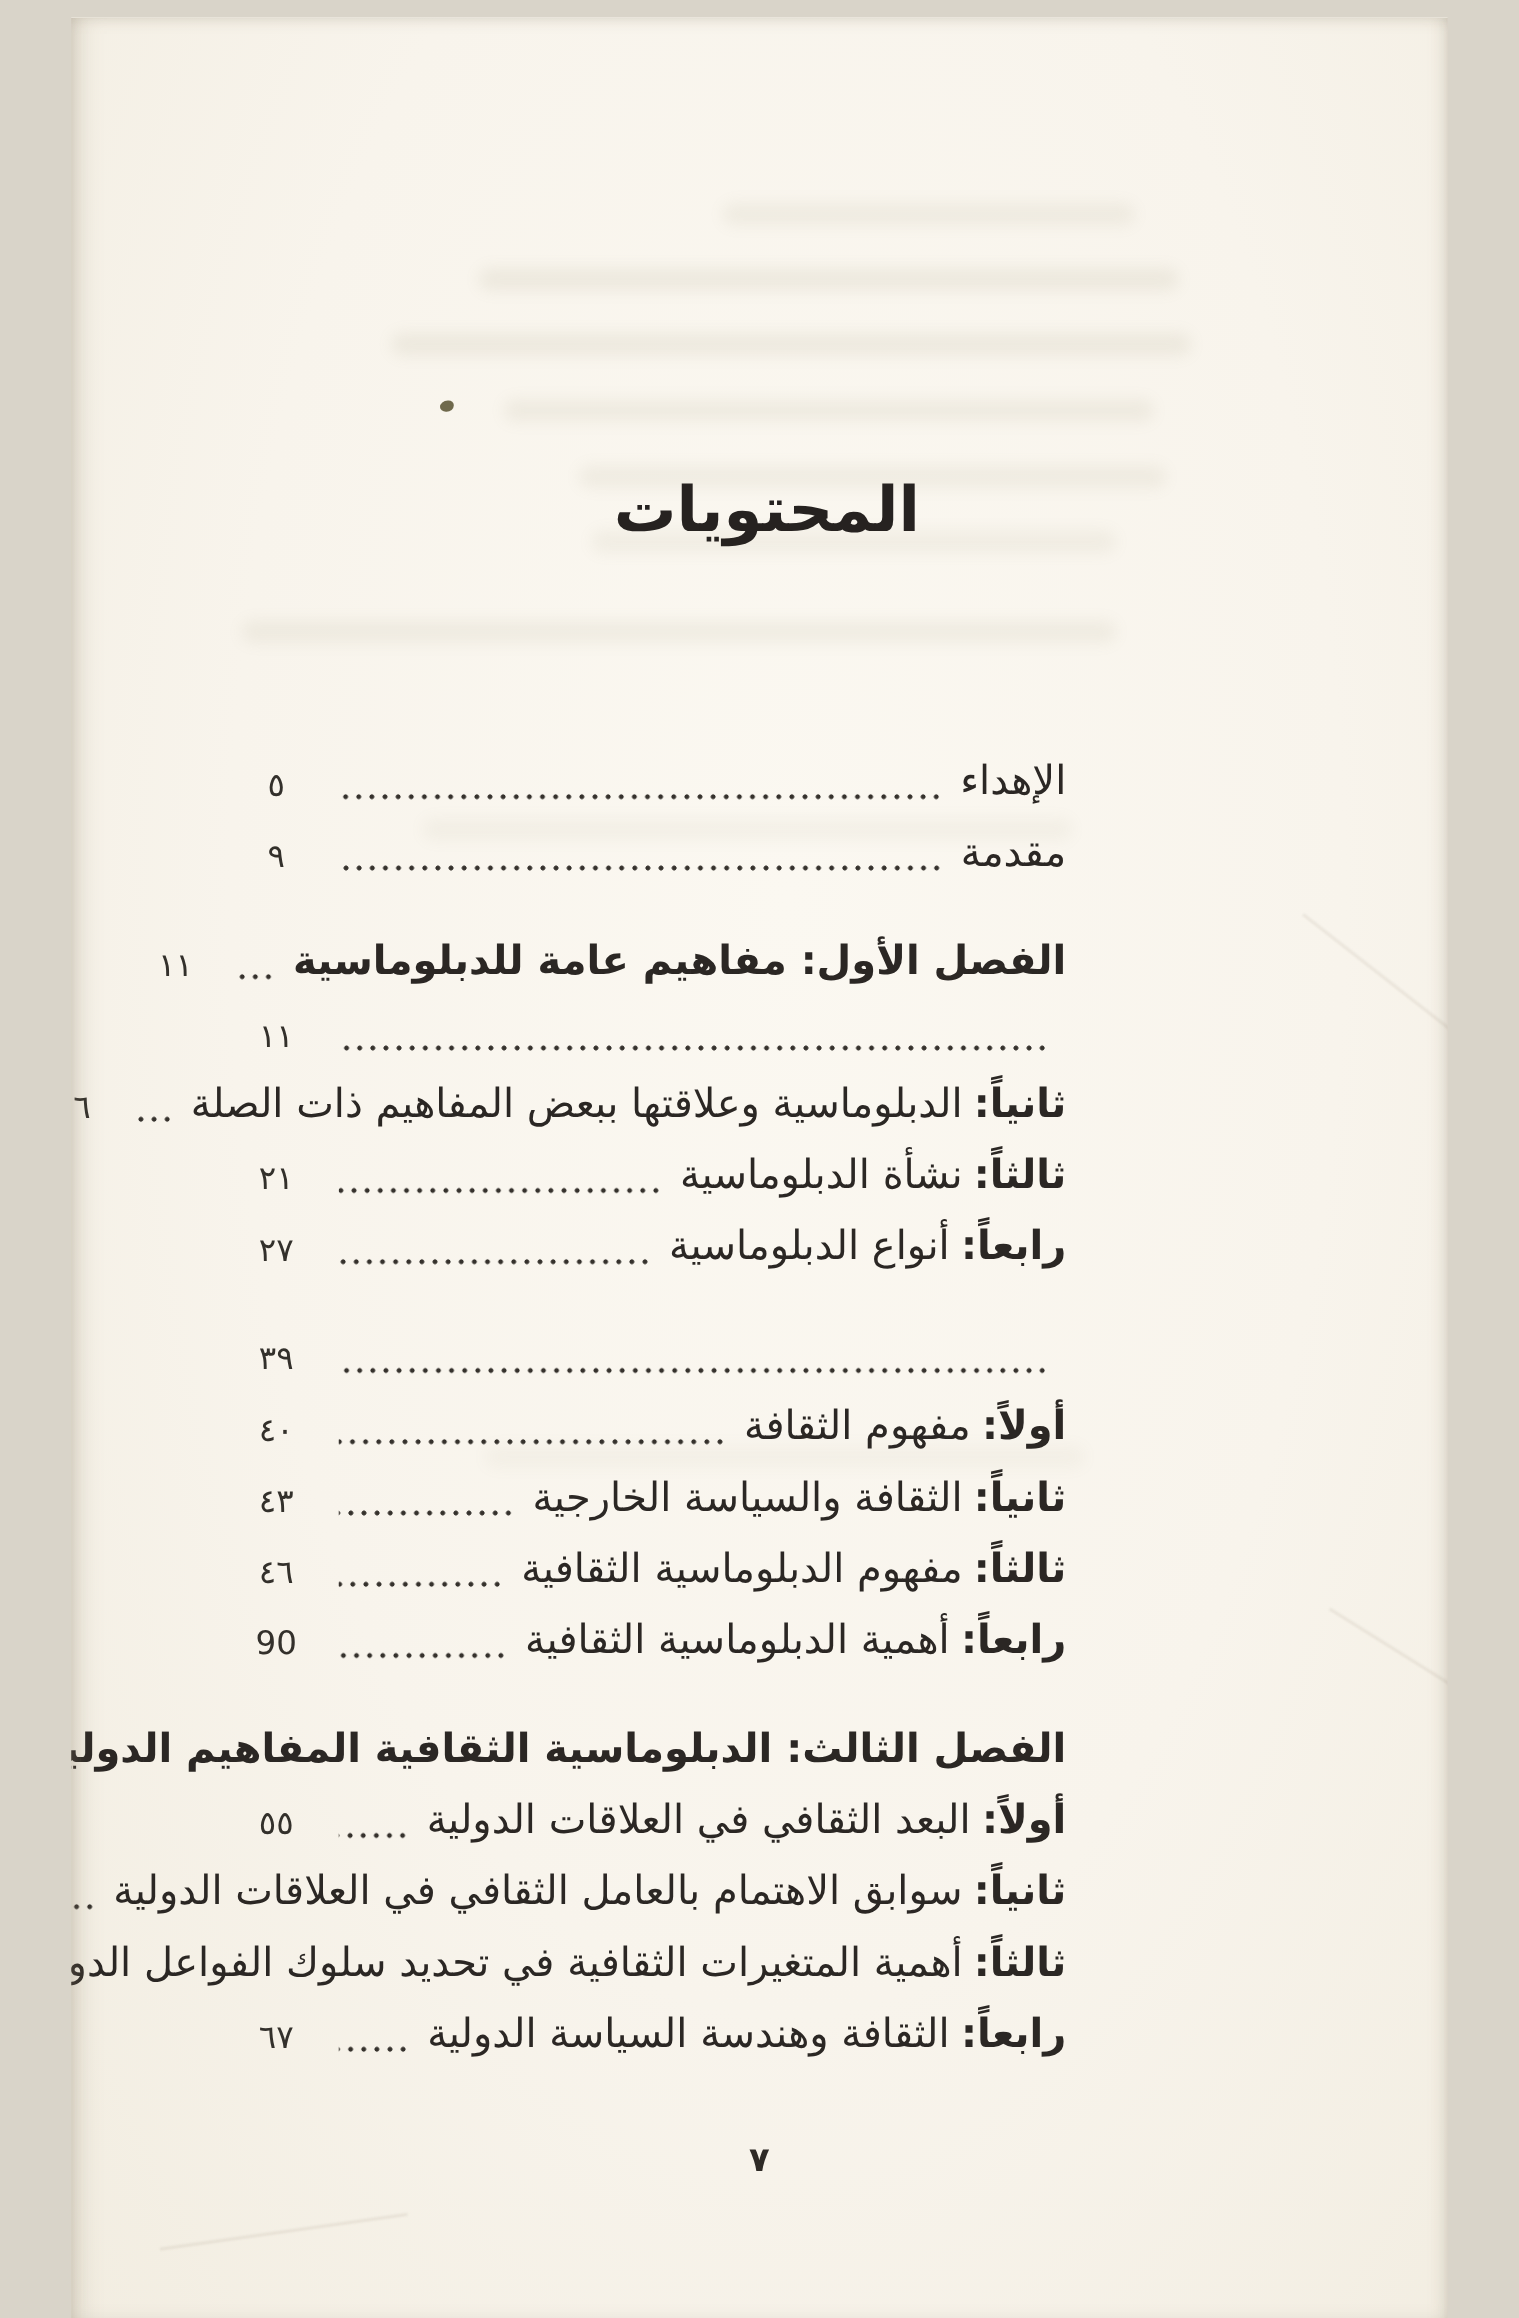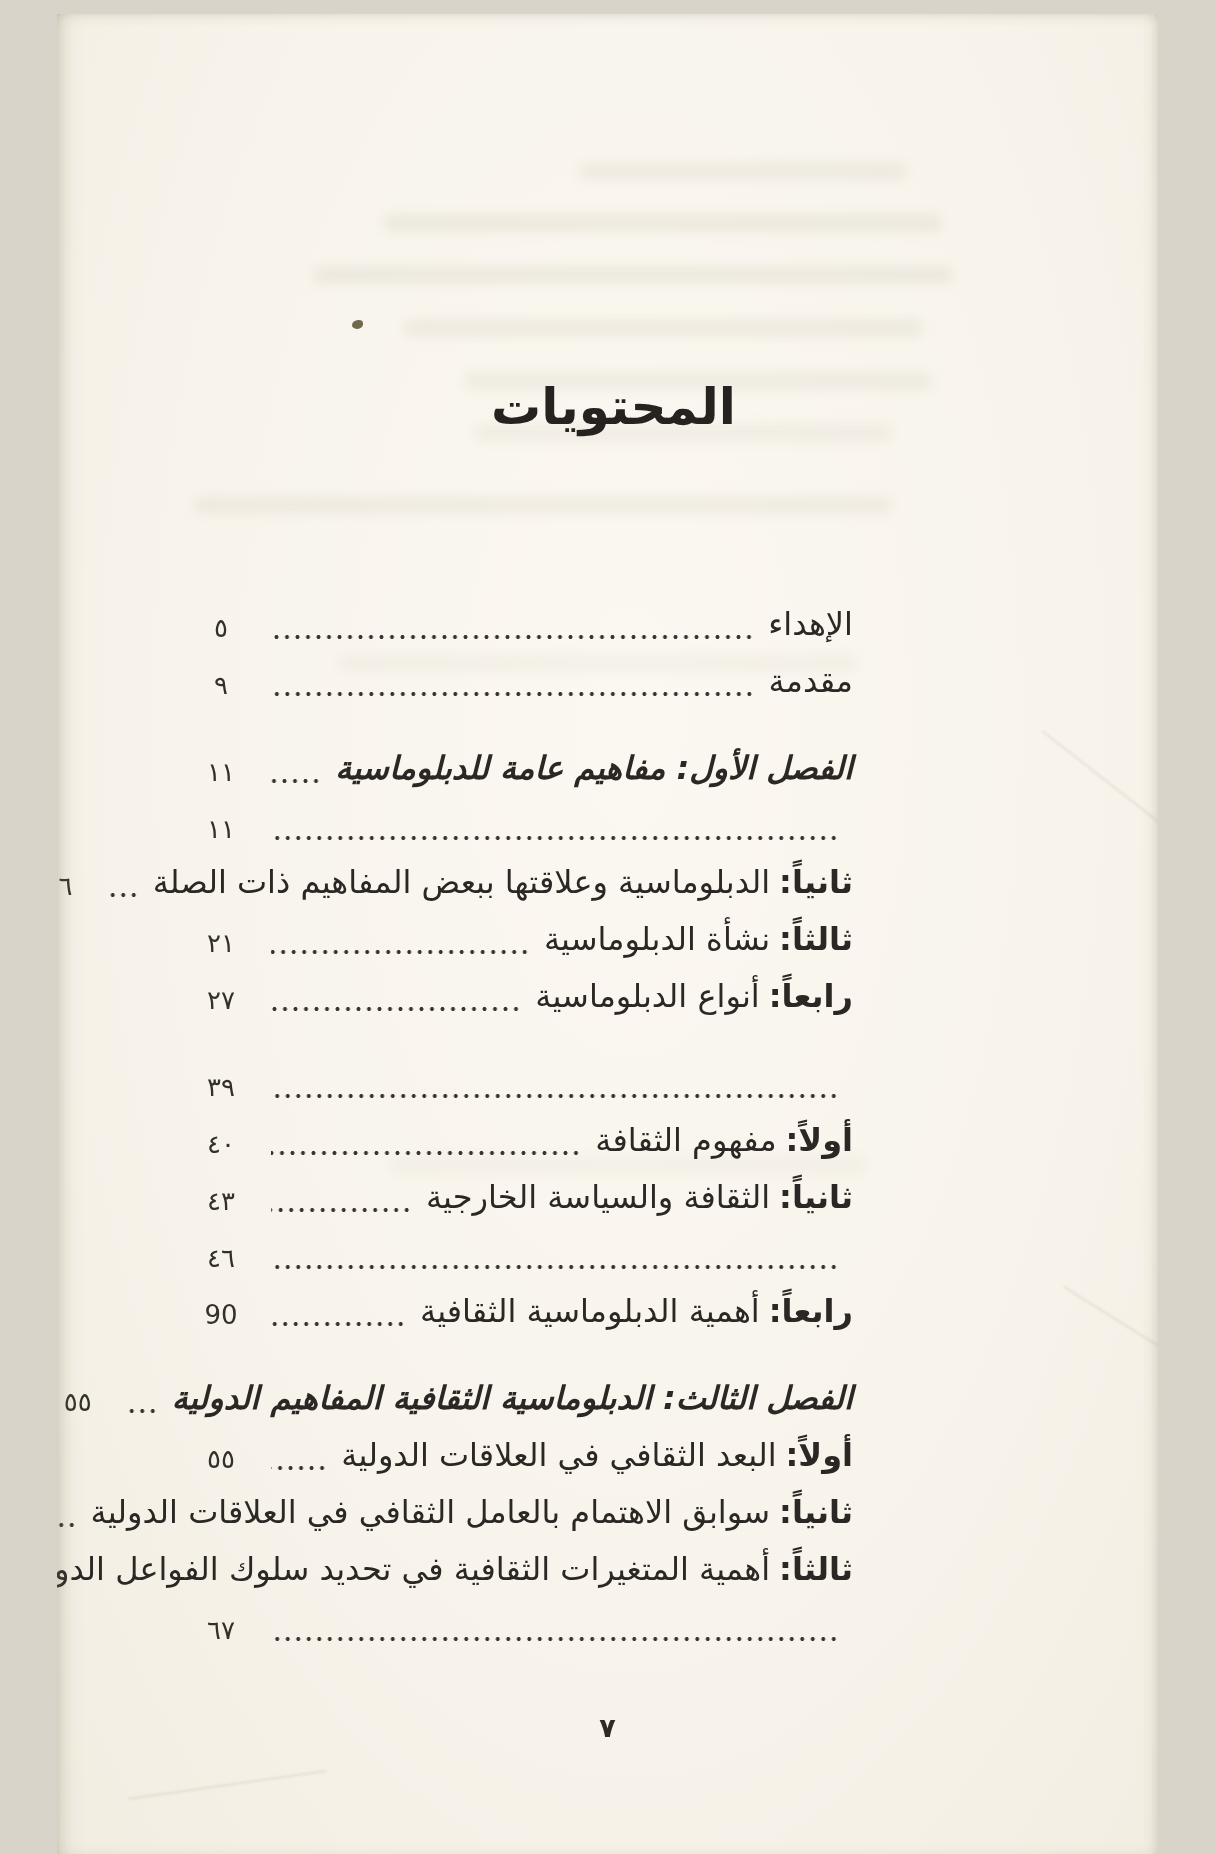--- a/index.html
+++ b/index.html
@@ -53,21 +53,21 @@
     height: 57px;
   }
   .row.chapter { margin-top: 30px; }
   .lbl {
     white-space: nowrap;
     font-size: 32px;
     line-height: 1.15;
     padding-bottom: 10px;
   }
   .prefix { font-weight: 700; margin-inline-end: 9px; }
-  .chapter .lbl, .chapter .lbl-text { font-weight: 700; font-style: italic; }
+  .chapter .lbl, .chapter .lbl-text { font-weight: 700; }
   .dots {
     flex: 1 1 auto;
     align-self: stretch;
     margin: 0 14px;
     background-image: radial-gradient(circle, #35312c 1.7px, rgba(0,0,0,0) 2.2px);
     background-size: 10.5px 6px;
     background-repeat: repeat-x;
     background-position: right bottom 13px;
     min-width: 30px;
   }
@@ -192,20 +192,21 @@
     <span class="pg">٤٠</span>
   </div>
 
   <div class="row sub">
     <span class="lbl"><span class="prefix">ثانياً:</span><span class="lbl-text">الثقافة والسياسة الخارجية</span></span>
     <span class="dots"></span>
     <span class="pg">٤٣</span>
   </div>
 
   <div class="row sub">
+    <span class="lbl"><span class="prefix">ثالثاً:</span><span class="lbl-text">مفهوم الدبلوماسية الثقافية</span></span>
     <span class="dots"></span>
     <span class="pg">٤٦</span>
   </div>
 
   <div class="row sub">
     <span class="lbl"><span class="prefix">رابعاً:</span><span class="lbl-text">أهمية الدبلوماسية الثقافية</span></span>
     <span class="dots"></span>
     <span class="pg">90</span>
   </div>
 
@@ -227,19 +228,20 @@
     <span class="pg">٥٨</span>
   </div>
 
   <div class="row sub">
     <span class="lbl"><span class="prefix">ثالثاً:</span><span class="lbl-text">أهمية المتغيرات الثقافية في تحديد سلوك الفواعل الدولية</span></span>
     <span class="dots"></span>
     <span class="pg">٦٣</span>
   </div>
 
   <div class="row sub">
+    <span class="lbl"><span class="prefix">رابعاً:</span><span class="lbl-text">الثقافة وهندسة السياسة الدولية</span></span>
     <span class="dots"></span>
     <span class="pg">٦٧</span>
   </div>
 </div>
 
   <div class="folio">٧</div>
 </div>
 
 </body></html>

